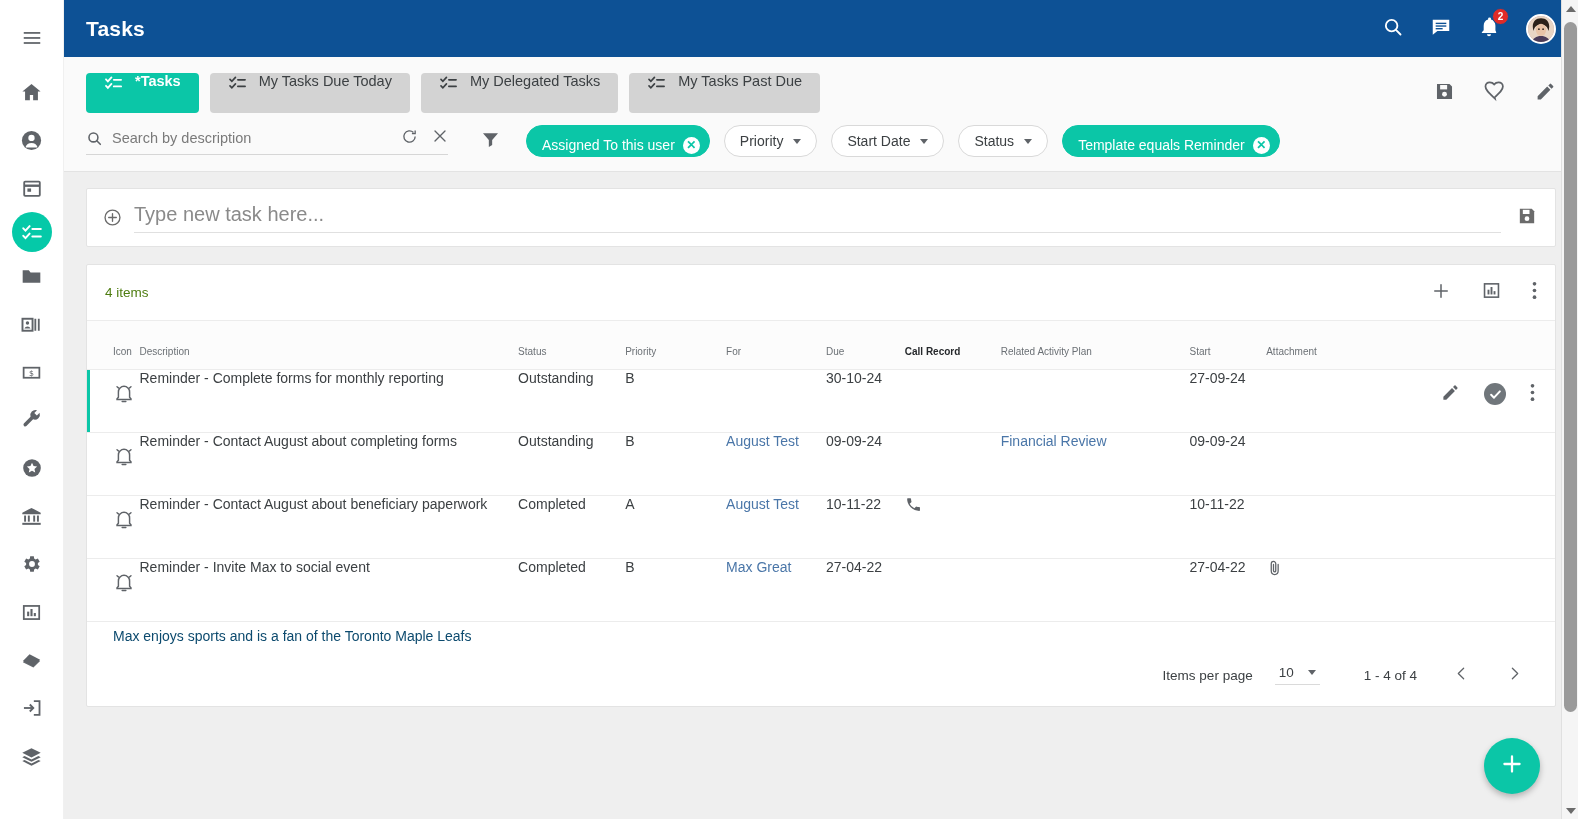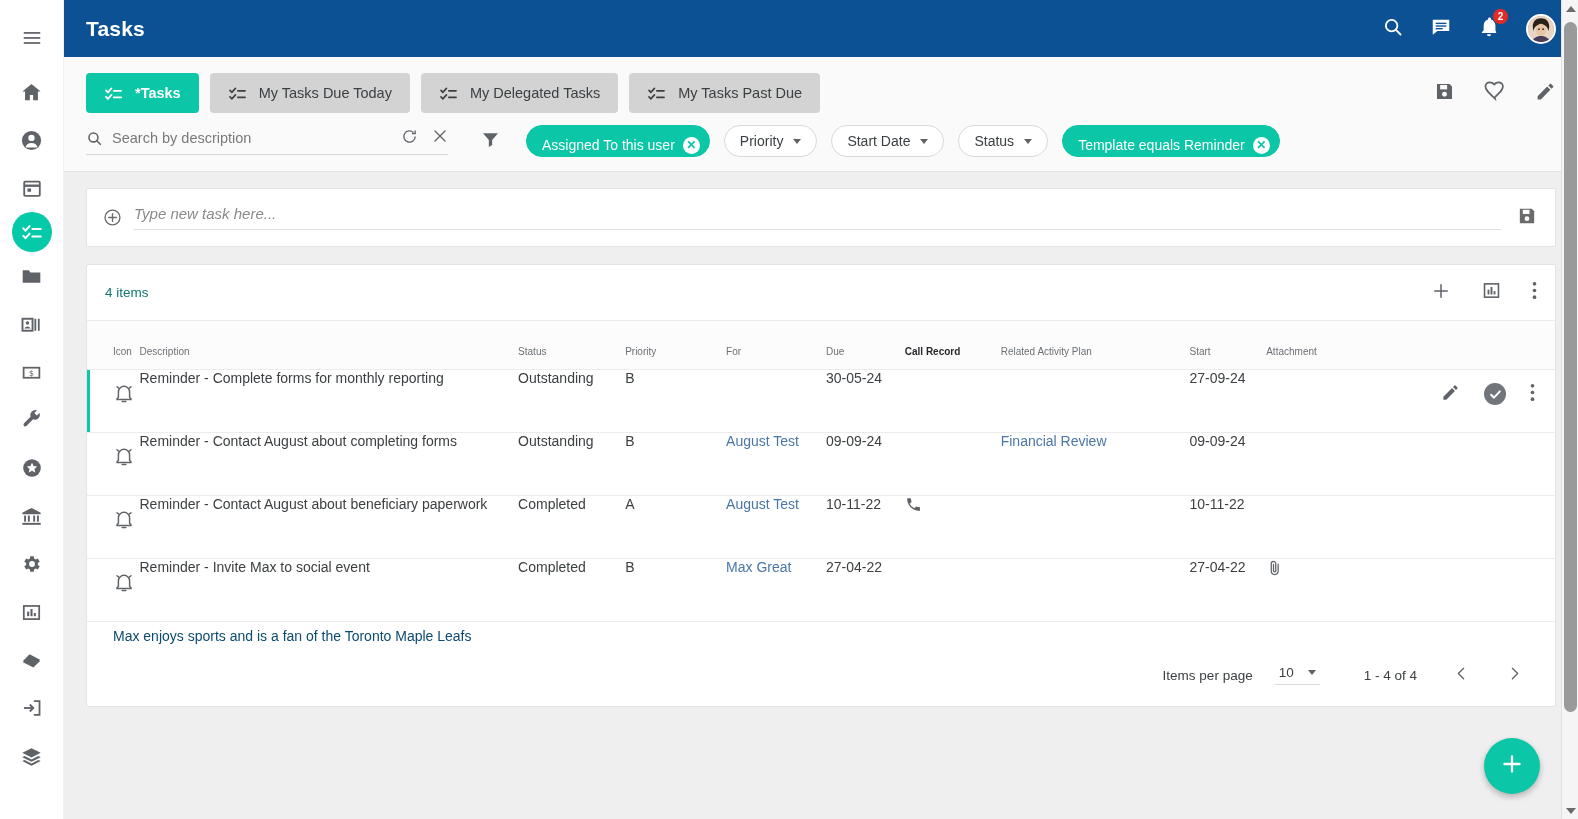--- a/index.html
+++ b/index.html
@@ -83,21 +83,21 @@
   
   .filterpanel {
     background: #fafafa;
     padding: 16px 22px 0 22px;
     border-bottom: 1px solid #e3e3e3;
   }
   .tabrow { display: flex; align-items: center; gap: 11px; }
   .tab {
     height: 40px; border-radius: 4px;
     background: #d3d3d3; color: #3c4043;
-    display: flex; align-items: center; gap: 12px;
+    display: flex; align-items: flex-start; gap: 12px;
     padding: 0 18px;
     font-size: 14.5px;
     cursor: pointer;
     white-space: nowrap;
   }
   .tab.active { background: #0bc6a7; color: #ffffff; font-weight: bold; }
   .tab .tabicon { display: flex; align-items: center; }
   .tab-actions { margin-left: auto; display: flex; align-items: center; gap: 29px; color: #5f6368; }
   .tab-actions > div { cursor: pointer; display: flex; }
 
@@ -161,31 +161,31 @@
     display: flex; align-items: center;
     padding: 0 18px 0 16px;
     margin-bottom: 17px;
   }
   .newtask .plusc { color: #6b6b6b; display: flex; margin-right: 12px; }
   .newtask .nt-line {
     flex: 1; border-bottom: 1px solid #e0e0e0; padding-bottom: 6px;
   }
   .newtask input {
     width: 100%; border: none; outline: none; background: transparent;
-    font-family: "Liberation Sans", sans-serif; font-size: 15px; color: #3c4043; font-style: italic;
+    font-family: "Liberation Sans", sans-serif; font-size: 20px; color: #3c4043;
   }
   .newtask input::placeholder { color: #8a8a8a; }
   .newtask .savei { color: #6b6b6b; margin-left: 16px; display: flex; cursor: pointer; }
 
   .tablecard { padding-bottom: 0; }
   .tc-head {
     height: 55px; display: flex; align-items: center;
     padding: 0 18px 0 18px;
   }
-  .tc-count { font-size: 13.5px; color: #0f766e; }
+  .tc-count { font-size: 13.5px; color: #4d7c0f; }
   .tc-actions { margin-left: auto; display: flex; align-items: center; gap: 31px; color: #5f6368; }
   .tc-actions > div { cursor: pointer; display: flex; }
 
   table.grid { width: 100%; border-collapse: collapse; table-layout: fixed; }
   table.grid thead th {
     text-align: left; font-weight: normal;
     font-size: 10px; color: #6b7075;
     padding: 25px 0 12px 0;
     border-top: 1px solid #ececec;
     border-bottom: 1px solid #ececec;
@@ -678,21 +678,21 @@
                       <path d="M18.1 16.6V10.8a6.1 6.1 0 1 0-12.2 0v5.8L4.4 18.3v.8h15.2v-.8z"></path>
                       <path d="M10 21.2h4" stroke-linecap="round"></path>
                       <path d="M4.4 5.2l1.8 1.4M19.6 5.2l-1.8 1.4" stroke-linecap="round"></path>
                     </svg>
                 </span>
               </td>
               <td class="cellpad">Reminder - Complete forms for monthly reporting</td>
               <td class="cellpad">Outstanding</td>
               <td class="cellpad">B</td>
               <td class="cellpad"><a class="link"></a></td>
-              <td class="cellpad">30-05-24</td>
+              <td class="cellpad">30-10-24</td>
               <td class="cellpad"></td>
               <td class="cellpad"><a class="link"></a></td>
               <td class="cellpad">27-09-24</td>
               <td>
                 <div class="rowact">
                   <div>
                     <span>
                       <svg width="19" height="19" viewBox="0 0 24 24" fill="currentColor">
                           <path d="M3 17.3V21h3.7L17.6 10.1l-3.7-3.7zM20.7 7a1 1 0 0 0 0-1.4L18.4 3.3a1 1 0 0 0-1.4 0l-1.8 1.8 3.7 3.7z"></path>
                         </svg>

